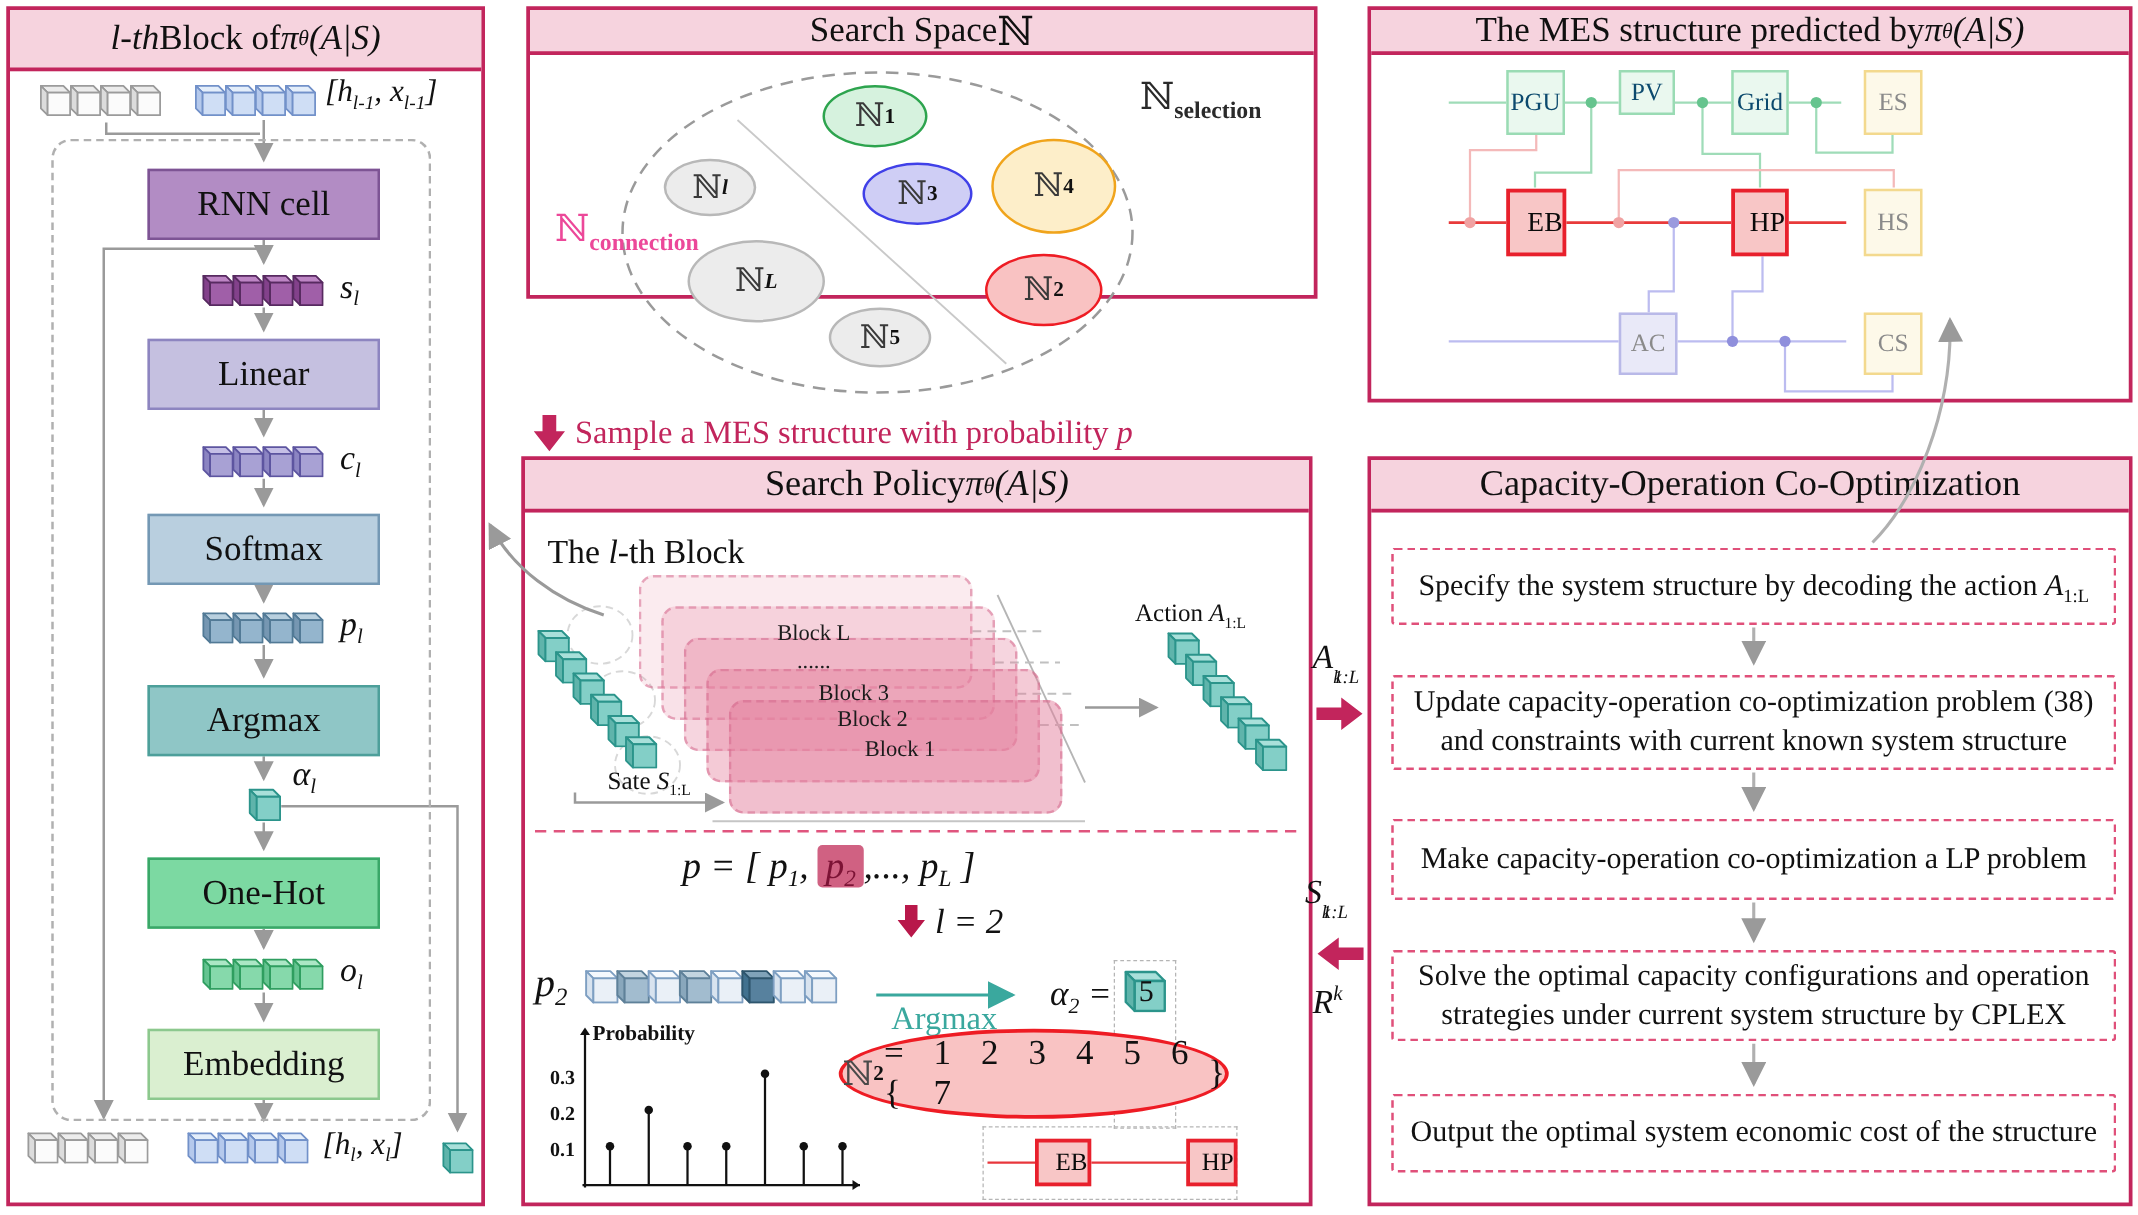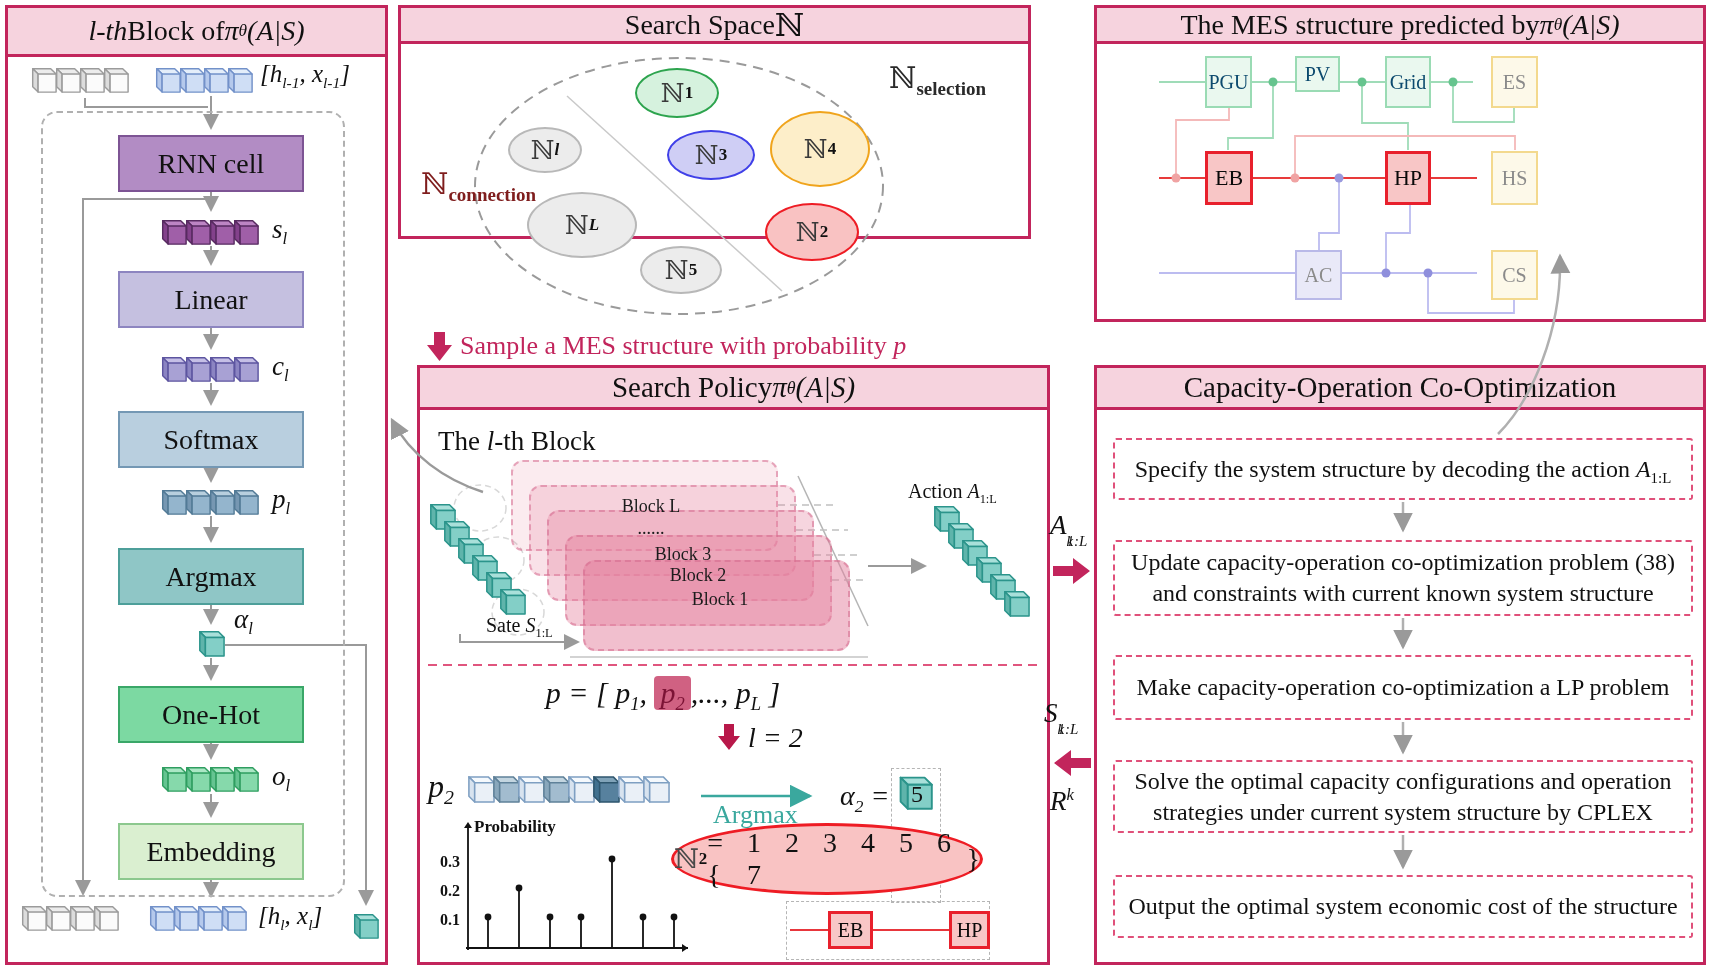--- a/index.html
+++ b/index.html
@@ -14,21 +14,21 @@
   sup{font-size:62%;line-height:0;}
   .flowbox{position:absolute;left:110px;width:186px;height:57px;border:2px solid;box-sizing:border-box;
            display:flex;align-items:center;justify-content:center;font-size:28px;}
   .varlab{position:absolute;font-size:27px;font-style:italic;}
   .ell{position:absolute;border-radius:50%;display:flex;align-items:center;justify-content:center;box-sizing:border-box;}
   .ell .nn{font-size:26px;color:#3a3a3a;}
   .ell sub{font-weight:bold;font-size:17px;}
   .nodebox{position:absolute;display:flex;align-items:center;justify-content:center;font-size:20px;box-sizing:border-box;background:#fff;}
   .n-green{background:#eaf8ef;border:2px solid #9adbb4;color:#0c4a6e;}
   .n-yellow{background:#fdf9e9;border:2px solid #f3d98e;color:#8a8a8a;}
-  .n-red{background:#f8c6c6;border:3px solid #e8202c;color:#0a0a0a;font-size:22px;}
+  .n-red{background:#f8c6c6;border:3px solid #e8202c;color:#0a0a0a;font-size:22px;justify-content:flex-end;}
   .n-purple{background:#e9e9f8;border:2px solid #b9b9e8;color:#8a8a8a;}
   .step{position:absolute;left:16px;width:580px;border:2px dashed #e0507a;border-radius:3px;background:#fff;
         display:flex;align-items:center;justify-content:center;text-align:center;font-size:24px;line-height:1.28;
         box-sizing:border-box;padding:4px 10px;}
   .blk{position:absolute;width:267px;height:91px;border:2px dashed rgba(214,106,142,.55);border-radius:12px;box-sizing:border-box;}
   .blklab{position:absolute;font-size:18px;color:#1c1c1c;width:130px;text-align:center;}
   .ssk{display:inline-flex;flex-direction:column;vertical-align:-0.45em;line-height:1.02;}
   .ssk sup,.ssk sub{font-size:15px;font-style:italic;}
   .chip{display:inline-block;background:#d06182;color:#7c1335;border-radius:4px;padding:0 6px;}
   svg{display:block;}
@@ -182,21 +182,21 @@
         <use href="#cube" class="cb-blue" x="72" width="27" height="27"></use>
     </svg>
     <div class="abs it" style="left:250px;top:894px;font-size:25px;">
       <span>[h</span><sub>l</sub><span>, x</span><sub>l</sub><span>]</span>
     </div>
     <svg class="abs" style="left:344px;top:904px;" width="30" height="30">
       <use href="#cube" class="cb-teal" x="0" width="27" height="27"></use>
     </svg>
   </div>
 
-  <div class="panel" style="left:398px;top:5px;width:633px;height:234px;">
+  <div class="panel" style="left:421px;top:5px;width:633px;height:234px;">
     <svg class="abs" style="left:0;top:0;" width="628" height="312">
       <ellipse cx="278" cy="178" rx="204" ry="128" fill="none" stroke="#9a9a9a" stroke-width="2" stroke-dasharray="10 7"></ellipse>
       <line x1="166" y1="88" x2="381" y2="283" stroke="#c9c9c9" stroke-width="1.5"></line>
     </svg>
     <div class="phead" style="height:36px;">
       <span>Search Space </span>
         <span style="font-size:32px;">ℕ</span>
     </div>
     <div class="ell" style="left:234px;top:60px;width:84px;height:50px;background:#d6f2de;border:2.5px solid #2da44e;">
         <span class="nn">ℕ</span>
@@ -219,21 +219,21 @@
         <sub class="it">L</sub>
       </div>
     <div class="ell" style="left:239px;top:238px;width:82px;height:48px;background:#ececec;border:2px solid #b8b8b8;">
         <span class="nn">ℕ</span>
         <sub>5</sub>
       </div>
     <div class="ell" style="left:364px;top:195px;width:94px;height:58px;background:#f9c2c2;border:2.5px solid #ee1c24;">
         <span class="nn">ℕ</span>
         <sub>2</sub>
       </div>
-    <div class="abs" style="left:20px;top:158px;font-size:30px;color:#7f1d1d;"><span>ℕ</span><sub style="font-weight:bold;font-size:19px;">connection</sub></div>
+    <div class="abs" style="left:20px;top:158px;font-size:30px;color:#ec4899;"><span>ℕ</span><sub style="font-weight:bold;font-size:19px;">connection</sub></div>
     <div class="abs" style="left:488px;top:52px;font-size:30px;color:#2a2a2a;"><span>ℕ</span><sub style="font-weight:bold;font-size:19px;">selection</sub></div>
   </div>
 
   <svg class="abs" style="left:427px;top:332px;" width="26" height="30">
     <polygon points="7,0 18,0 18,13 25,13 12.5,29 0,13 7,13" fill="#c2255c"></polygon>
   </svg>
   <div class="abs" style="left:460px;top:331px;font-size:26px;color:#c2255c;">
     <span>Sample a MES structure with probability </span><span class="it">p</span>
   </div>
 

